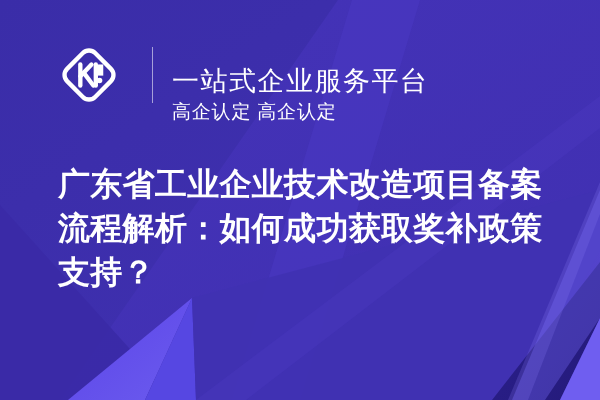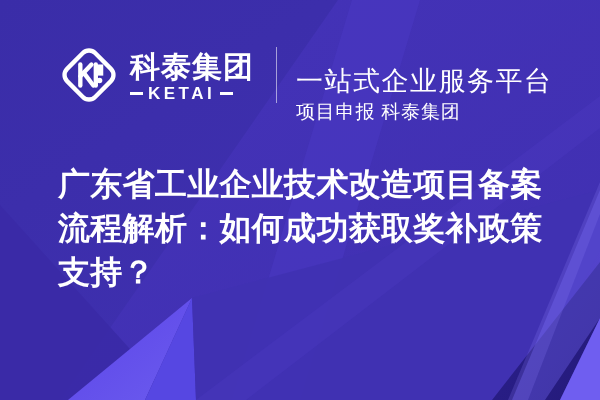--- a/index.html
+++ b/index.html
@@ -199,33 +199,25 @@
         </g>
 
         <path d="M36 33 L36 67" fill="none" stroke="#ffffff" stroke-width="7" stroke-linecap="round"></path>
         <path d="M36 52 L54 33" fill="none" stroke="#ffffff" stroke-width="7" stroke-linecap="round" stroke-linejoin="round"></path>
         <path d="M42 47 L57 67" fill="none" stroke="#ffffff" stroke-width="7" stroke-linecap="round" stroke-linejoin="round"></path>
         <path d="M61 33 L61 67" fill="none" stroke="#ffffff" stroke-width="7" stroke-linecap="round"></path>
         <path d="M61 33 L73 33 L73 51 L61 51 Z" fill="#ffffff"></path>
         <circle cx="67" cy="59" r="4.5" fill="#ffffff"></circle>
       </svg>
 
-      <div class="logo-words">
-        <div class="logo-cn">科泰集团</div>
-        <div class="logo-en">
-          <span class="rule left"></span>
-          <span class="en-text">KETAI</span>
-          <span class="rule right"></span>
-        </div>
-      </div>
     </div>
 
     <span class="divider"></span>
 
     <div class="tagline">
       <div class="tagline-main">一站式企业服务平台</div>
-      <div class="tagline-sub">项目申报 科泰集团</div>
+      <div class="tagline-sub">高企认定 高企认定</div>
     </div>
   </div>
 
   <div class="headline">广东省工业企业技术改造项目备案流程解析：如何成功获取奖补政策支持？</div>
 
 </div>
 
 </body></html>

